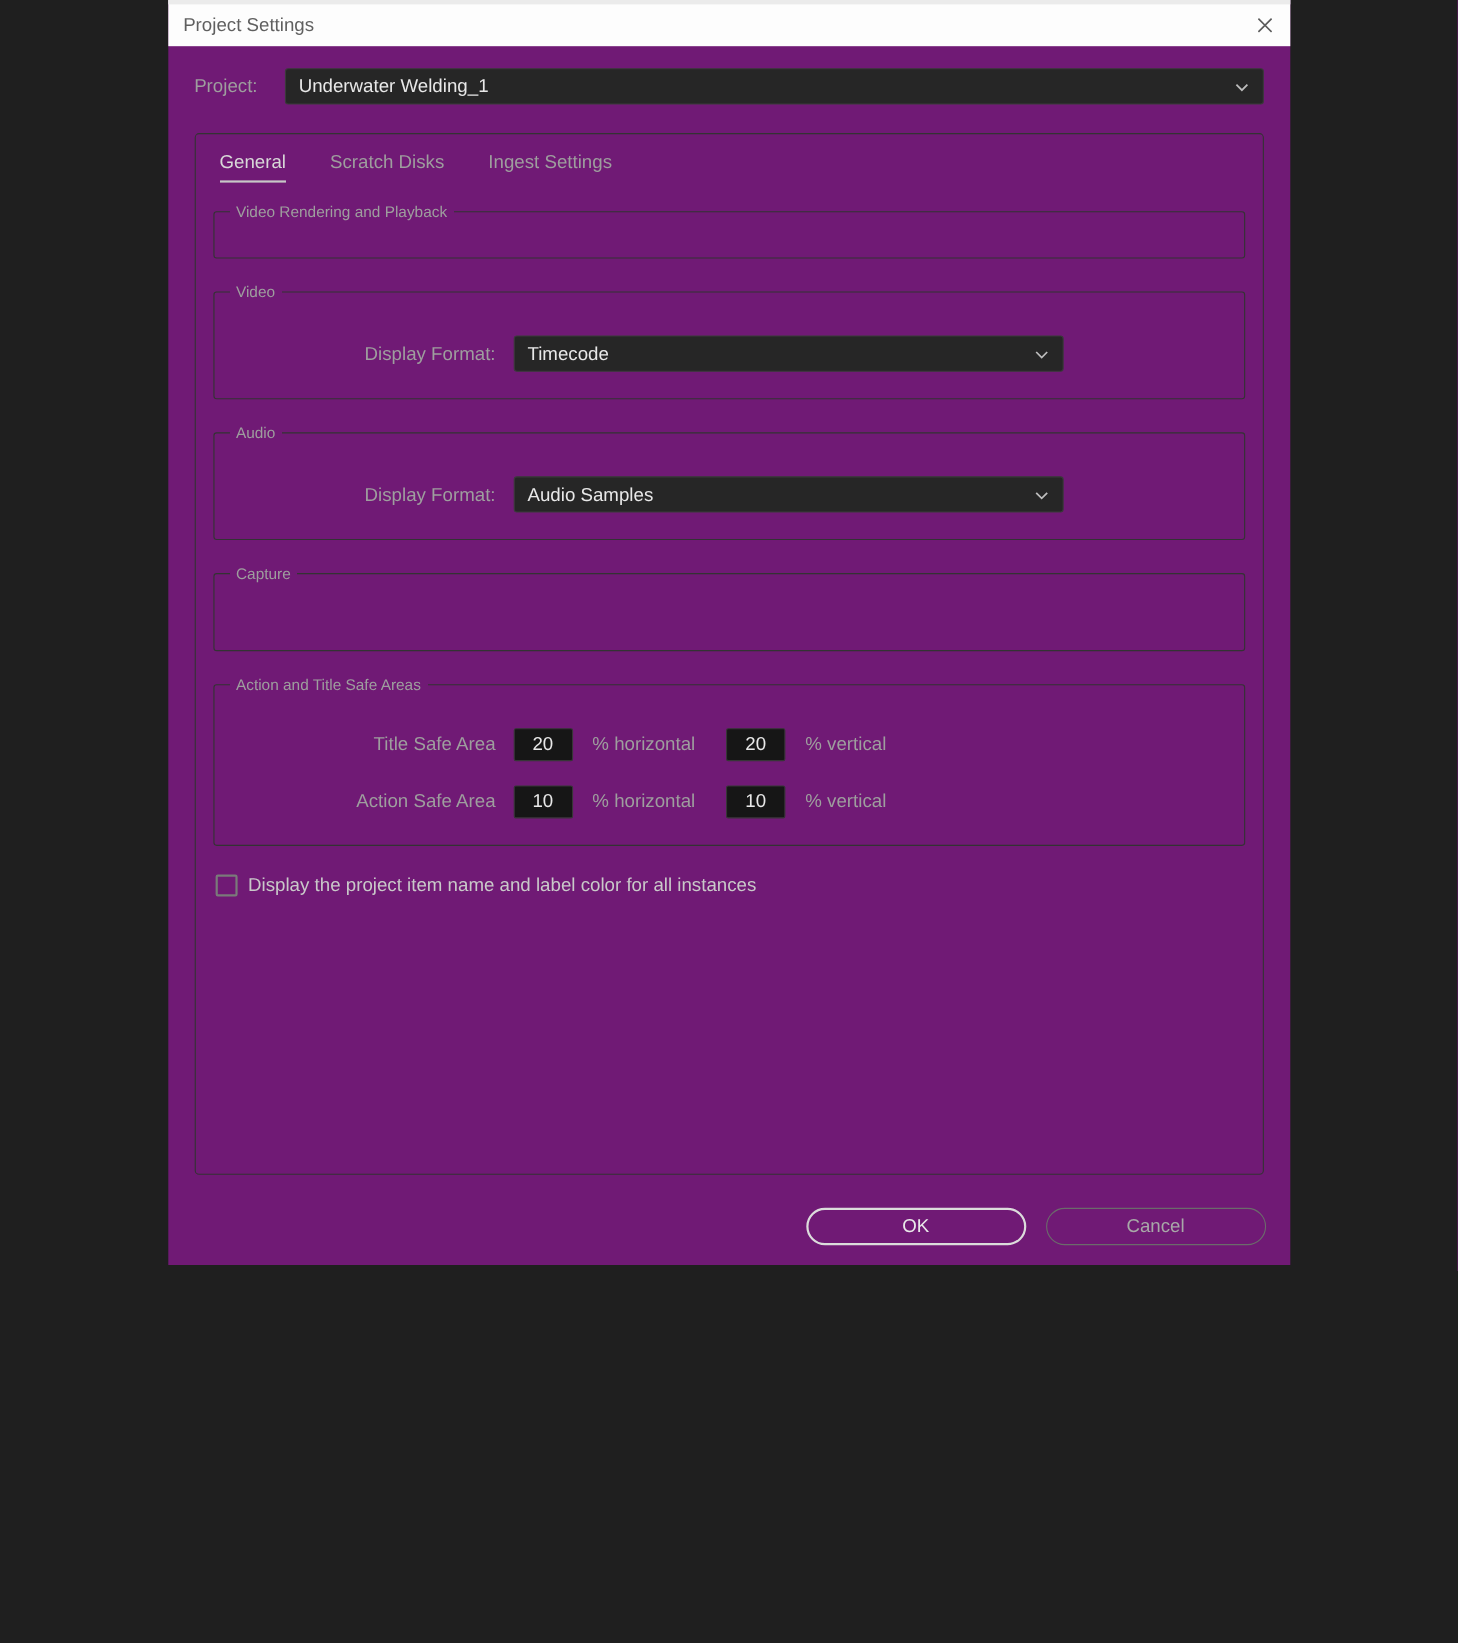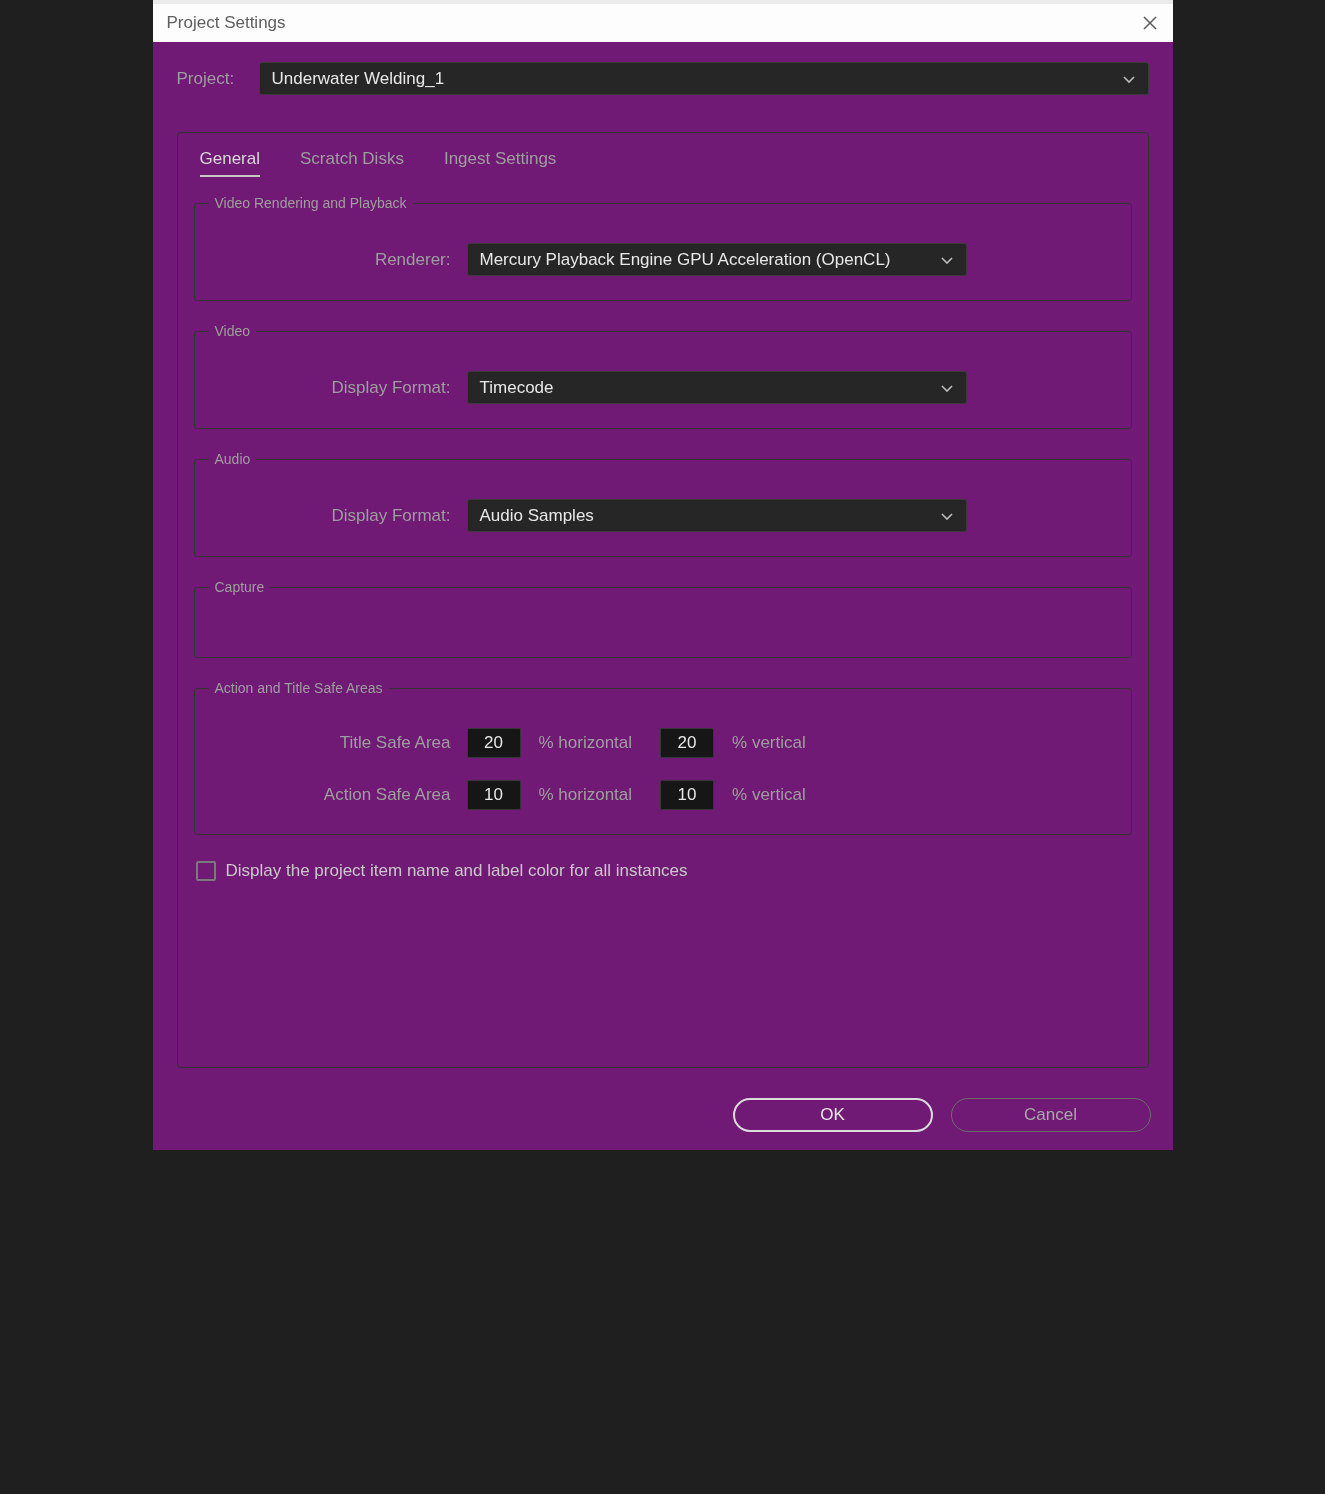--- a/index.html
+++ b/index.html
@@ -38,21 +38,21 @@
     padding: 20px 24px 14px 24px;
     display: flex;
     flex-direction: column;
     flex: 1;
   }
 
   .project-row {
     display: flex;
     align-items: center;
     gap: 14px;
-    margin-bottom: 13px;
+    margin-bottom: 26px;
   }
   .project-row .plabel { width: 68px; text-align: left; color:#9e9e9e; }
 
   .dropdown {
     background: #262626;
     border: 1px solid #3a3a3a;
     border-radius: 3px;
     height: 33px;
     display: flex;
     align-items: center;
@@ -65,21 +65,20 @@
   .dropdown .chev svg { display:block; }
   .dropdown.wide { flex: 1; }
 
   .panel {
     border: 1px solid #333;
     border-radius: 4px;
     padding: 16px 16px 22px 16px;
     flex: 1;
     display:flex;
     flex-direction:column;
-    margin-top:24px;
   }
 
   .tabs {
     display: flex;
     gap: 40px;
     padding: 0 0 18px 6px;
   }
   .tab {
     color: #9e9e9e;
     padding-bottom: 6px;
@@ -187,33 +186,20 @@
 
     <div class="panel">
       <div class="tabs">
         <div class="tab active">General</div>
         <div class="tab">Scratch Disks</div>
         <div class="tab">Ingest Settings</div>
       </div>
 
       <fieldset class="group">
         <legend>Video Rendering and Playback</legend>
-        <div class="form-row">
-          <div class="flabel">Renderer:</div>
-          <div class="control">
-            <div class="dropdown dd-md">
-              <span>Mercury Playback Engine GPU Acceleration (OpenCL)</span>
-              <span class="chev">
-                  <svg width="14" height="14" viewBox="0 0 14 14">
-                    <path d="M2 5 L7 10 L12 5" stroke="#bdbdbd" stroke-width="1.6" fill="none"></path>
-                  </svg>
-                </span>
-            </div>
-          </div>
-        </div>
       </fieldset>
 
       <fieldset class="group">
         <legend>Video</legend>
         <div class="form-row">
           <div class="flabel">Display Format:</div>
           <div class="control">
             <div class="dropdown dd-md">
               <span>Timecode</span>
               <span class="chev">

